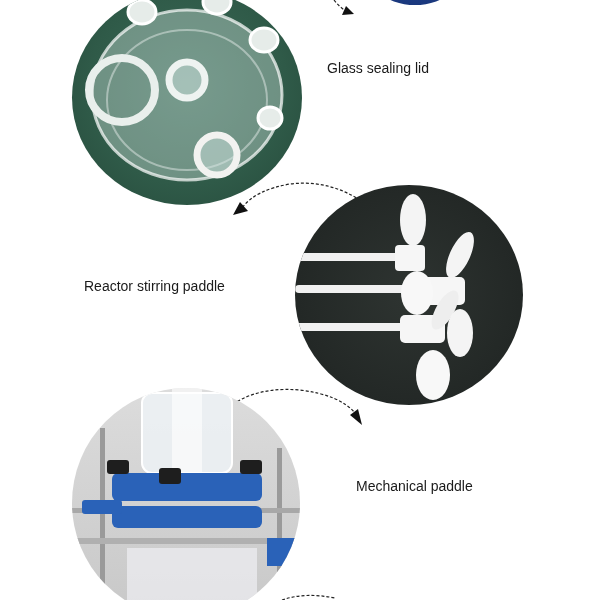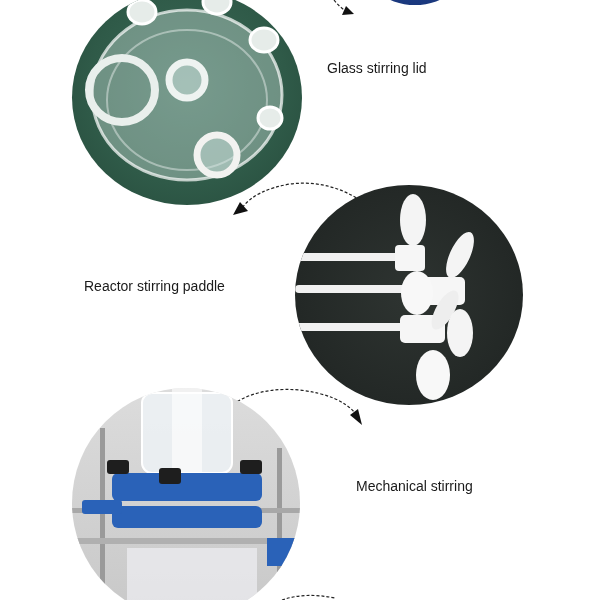--- a/index.html
+++ b/index.html
@@ -26,21 +26,21 @@
     <ellipse cx="50" cy="100" rx="33" ry="32" fill="none" stroke="#e9efec" stroke-width="8"></ellipse>
     <ellipse cx="115" cy="90" rx="18" ry="18" fill="rgba(210,230,225,0.5)" stroke="#eef3f1" stroke-width="7"></ellipse>
     <ellipse cx="145" cy="165" rx="20" ry="20" fill="rgba(210,230,225,0.5)" stroke="#f2f2f0" stroke-width="7"></ellipse>
     <ellipse cx="70" cy="22" rx="14" ry="12" fill="#e6ece9" stroke="#fff" stroke-width="3"></ellipse>
     <ellipse cx="145" cy="12" rx="14" ry="12" fill="#e6ece9" stroke="#fff" stroke-width="3"></ellipse>
     <ellipse cx="192" cy="50" rx="14" ry="12" fill="#e6ece9" stroke="#fff" stroke-width="3"></ellipse>
     <ellipse cx="198" cy="128" rx="12" ry="11" fill="#e6ece9" stroke="#fff" stroke-width="3"></ellipse>
   </svg>
 </div>
 
-<div class="label" style="left:327px; top:60px;">Glass stirring lid</div>
+<div class="label" style="left:327px; top:60px;">Glass sealing lid</div>
 
 <svg class="arrow" style="left:230px; top:178px;" width="160" height="45">
   <path d="M150 38 Q110 0 60 6 Q25 12 12 30" stroke="#222" stroke-width="1.2" fill="none" stroke-dasharray="3,2"></path>
   <polygon points="3,37 10,24 18,33" fill="#111"></polygon>
 </svg>
 
 <div class="circle" style="left:295px; top:185px; width:228px; height:220px; background:radial-gradient(circle at 50% 50%, #2e3431 0%, #232826 70%, #1c201e 100%);">
   <svg width="228" height="220" viewBox="0 0 228 220">
     <rect x="0" y="68" width="110" height="8" rx="4" fill="#f1f1f1"></rect>
     <rect x="0" y="100" width="125" height="8" rx="4" fill="#f1f1f1"></rect>
@@ -76,17 +76,17 @@
     <rect x="40" y="118" width="150" height="22" rx="6" fill="#2a62b8"></rect>
     <rect x="10" y="112" width="40" height="14" rx="3" fill="#2a62b8"></rect>
     <rect x="35" y="72" width="22" height="14" rx="3" fill="#1e1e1e"></rect>
     <rect x="87" y="80" width="22" height="16" rx="3" fill="#1e1e1e"></rect>
     <rect x="168" y="72" width="22" height="14" rx="3" fill="#1e1e1e"></rect>
     <rect x="195" y="150" width="33" height="28" fill="#2a62b8"></rect>
     <rect x="55" y="160" width="130" height="70" fill="rgba(245,245,250,0.6)"></rect>
   </svg>
 </div>
 
-<div class="label" style="left:356px; top:478px;">Mechanical stirring</div>
+<div class="label" style="left:356px; top:478px;">Mechanical paddle</div>
 
 <svg class="arrow" style="left:280px; top:594px;" width="60" height="6">
   <path d="M2 6 Q25 -2 55 4" stroke="#222" stroke-width="1.2" fill="none" stroke-dasharray="3,2"></path>
 </svg>
 
 </body></html>

